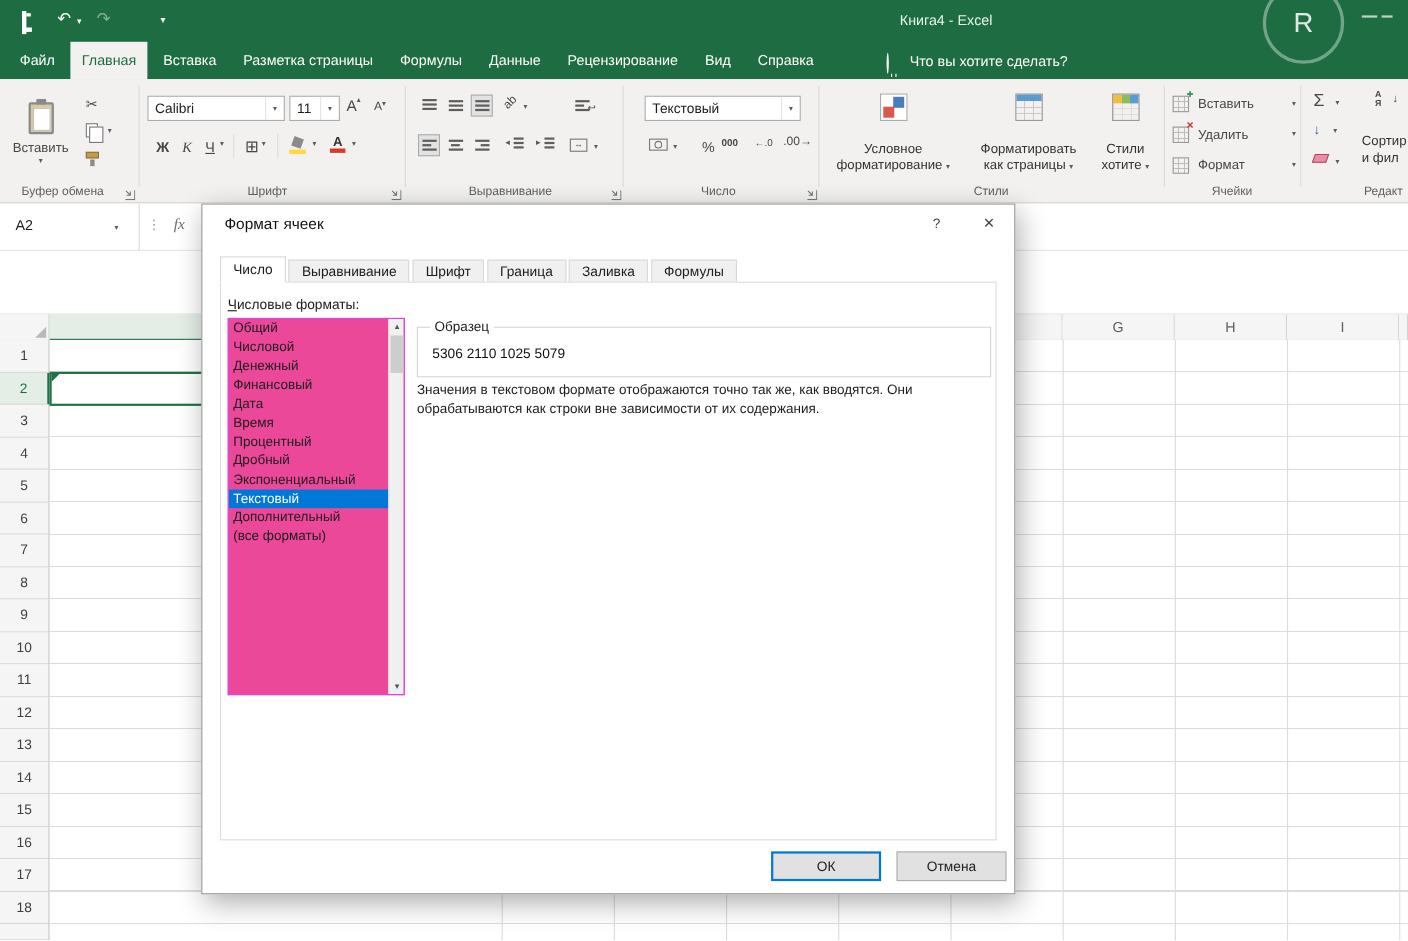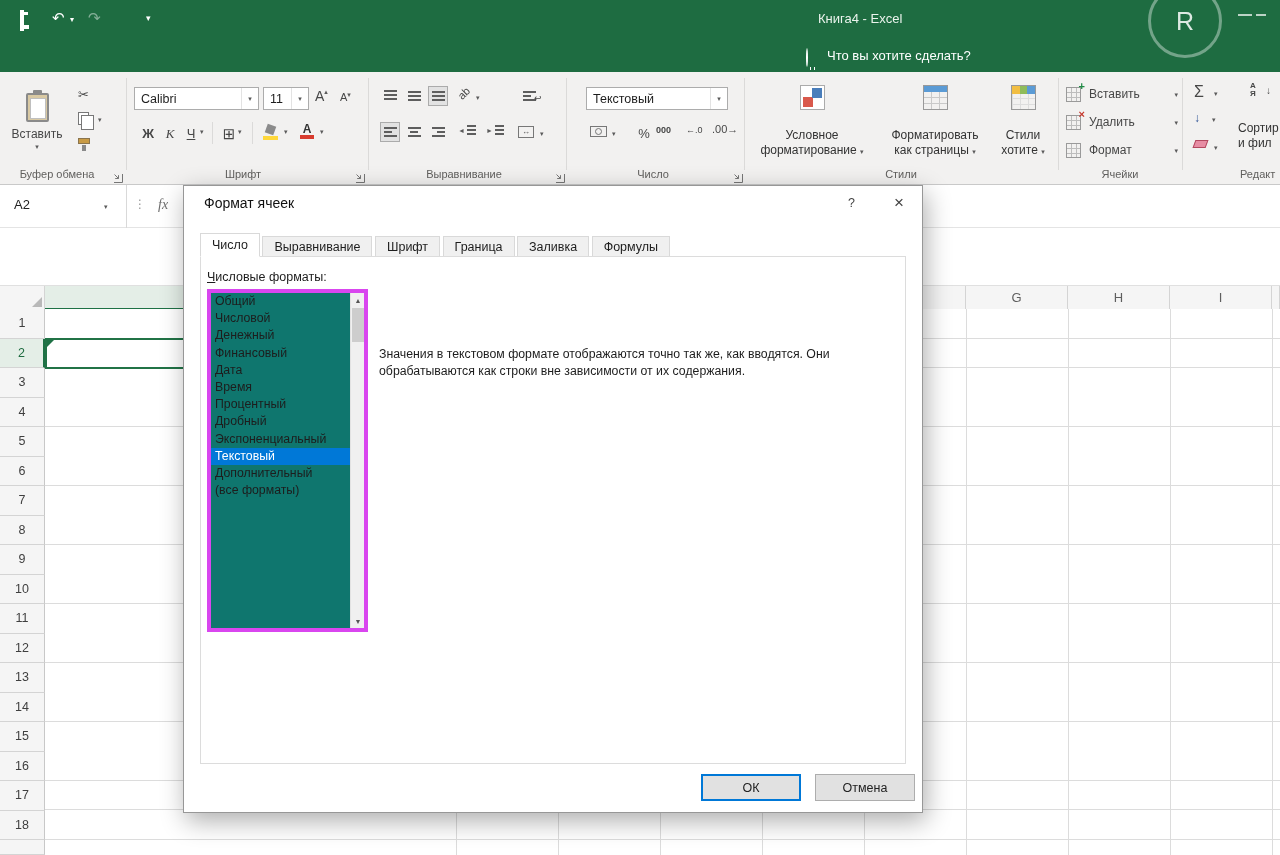--- a/index.html
+++ b/index.html
@@ -92,21 +92,21 @@
   
   #dialog{left:183px;top:185px;width:740px;height:628px;background:#fff;border:1px solid #979797;box-shadow:3px 8px 24px rgba(0,0,0,.32);z-index:50;font-size:12.5px}
   #dtitle{left:20px;top:9px;font-size:14px;color:#111}
   .dcap{position:absolute;top:0;height:34px;display:flex;align-items:center;justify-content:center;color:#444;cursor:pointer}
   #dtabs{position:absolute;left:16px;top:47px;white-space:nowrap}
   .dtab{display:inline-block;padding:0 11px;font-size:12.5px;color:#1d1d1d;background:#F0F0F0;border:1px solid #D9D9D9;height:21px;line-height:20px;margin-top:3px;margin-right:-1px;vertical-align:bottom;cursor:pointer}
   .dtab.active{background:#fff;height:24px;line-height:22px;margin-top:0;border-bottom:1px solid #fff;position:relative;z-index:3}
   #dpanel{position:absolute;left:16px;top:70px;width:706px;height:508px;border:1px solid #DCDCDC;background:#fff}
   #fmtlabel{left:6px;top:13px;font-size:12.5px;color:#1d1d1d}
   #fmtlabel .ak{text-decoration:underline}
-  #listbox{left:6px;top:32px;width:161px;height:343px;border:4px solid #d946ef;background:#0f766e;overflow:hidden}
+  #listbox{left:6px;top:32px;width:161px;height:343px;border:1px solid #d946ef;background:#ec4899;overflow:hidden}
   .fitem{height:17.2px;line-height:17.2px;padding-left:4px;font-size:12.3px;color:#1d1d1d;white-space:nowrap;cursor:pointer}
   .fitem.selected{background:#0078D7;color:#fff}
   #lscroll{position:absolute;right:0;top:0;width:14px;height:100%;background:#F0F0F0;border-left:1px solid #E2E2E2}
   .sarr{position:absolute;left:0;width:14px;height:14px;display:flex;align-items:center;justify-content:center;font-size:7px;color:#555}
   #sthumb{position:absolute;left:1px;top:15px;width:12px;height:34px;background:#CDCDCD}
   #samplebox{left:178px;top:40px;width:522px;height:46px;border:1px solid #D5D5D5}
   #samplelabel{left:11px;top:-8px;background:#fff;padding:0 4px;font-size:12.3px;color:#1d1d1d}
   #sampleval{left:13px;top:16px;font-size:12.5px;color:#111}
   .descline{position:absolute;left:178px;font-size:12.3px;color:#1d1d1d;white-space:nowrap}
   .dbtn{position:absolute;top:588px;width:100px;height:27px;display:flex;align-items:center;justify-content:center;font-size:12.5px;background:#E1E1E1;cursor:pointer}
@@ -123,20 +123,31 @@
     <div class="p deco-dash" style="left:1238px;top:14px;width:14px"></div>
     <div class="p deco-dash" style="left:1256px;top:14px;width:10px"></div>
 
     <div class="p" style="left:20px;top:12px"><span class="saveic"></span></div>
     <div class="p qa" style="left:52px;top:10px">↶</div>
     <div class="p qa" style="left:70px;top:16px;font-size:8px">▾</div>
     <div class="p qa dim" style="left:88px;top:10px">↷</div>
     <div class="p qa" style="left:146px;top:14px;font-size:9px">▾</div>
     <div class="p" id="title" style="left:818px;top:11px">Книга4 - Excel</div>
 
+    <div class="p" id="tabrow">
+      <span class="rtab">Файл</span>
+      <span class="rtab active">Главная</span>
+      <span class="rtab">Вставка</span>
+      <span class="rtab">Разметка страницы</span>
+      <span class="rtab">Формулы</span>
+      <span class="rtab">Данные</span>
+      <span class="rtab">Рецензирование</span>
+      <span class="rtab">Вид</span>
+      <span class="rtab">Справка</span>
+    </div>
     <div class="p" style="left:806px;top:49px"><span class="bulb"></span></div>
     <div class="p" style="left:827px;top:48px;color:#fff;font-size:13px">Что вы хотите сделать?</div>
   </div>
 
   <div class="p" id="ribbon">
     <div class="vsep" style="left:126px"></div>
     <div class="vsep" style="left:368px"></div>
     <div class="vsep" style="left:566px"></div>
     <div class="vsep" style="left:744px"></div>
     <div class="vsep" style="left:1058px"></div>
@@ -432,20 +443,24 @@
         <div class="fitem selected" style="width:146px">Текстовый</div>
         <div class="fitem" style="width:146px">Дополнительный</div>
         <div class="fitem" style="width:146px">(все форматы)</div>
         <div id="lscroll">
           <div class="sarr" style="top:0">▲</div>
           <div id="sthumb"></div>
           <div class="sarr" style="bottom:0">▼</div>
         </div>
       </div>
 
+      <div class="p" id="samplebox">
+        <div class="p" id="samplelabel">Образец</div>
+        <div class="p" id="sampleval">5306 2110 1025 5079</div>
+      </div>
 
       <div class="descline" style="top:107px">обрабатываются как строки вне зависимости от их содержания.</div>
       <div class="descline" style="top:90px">Значения в текстовом формате отображаются точно так же, как вводятся. Они</div>
     </div>
 
     <div class="dbtn" id="okbtn">ОК</div>
     <div class="dbtn" id="cancelbtn">Отмена</div>
   </div>
 
 </div>

